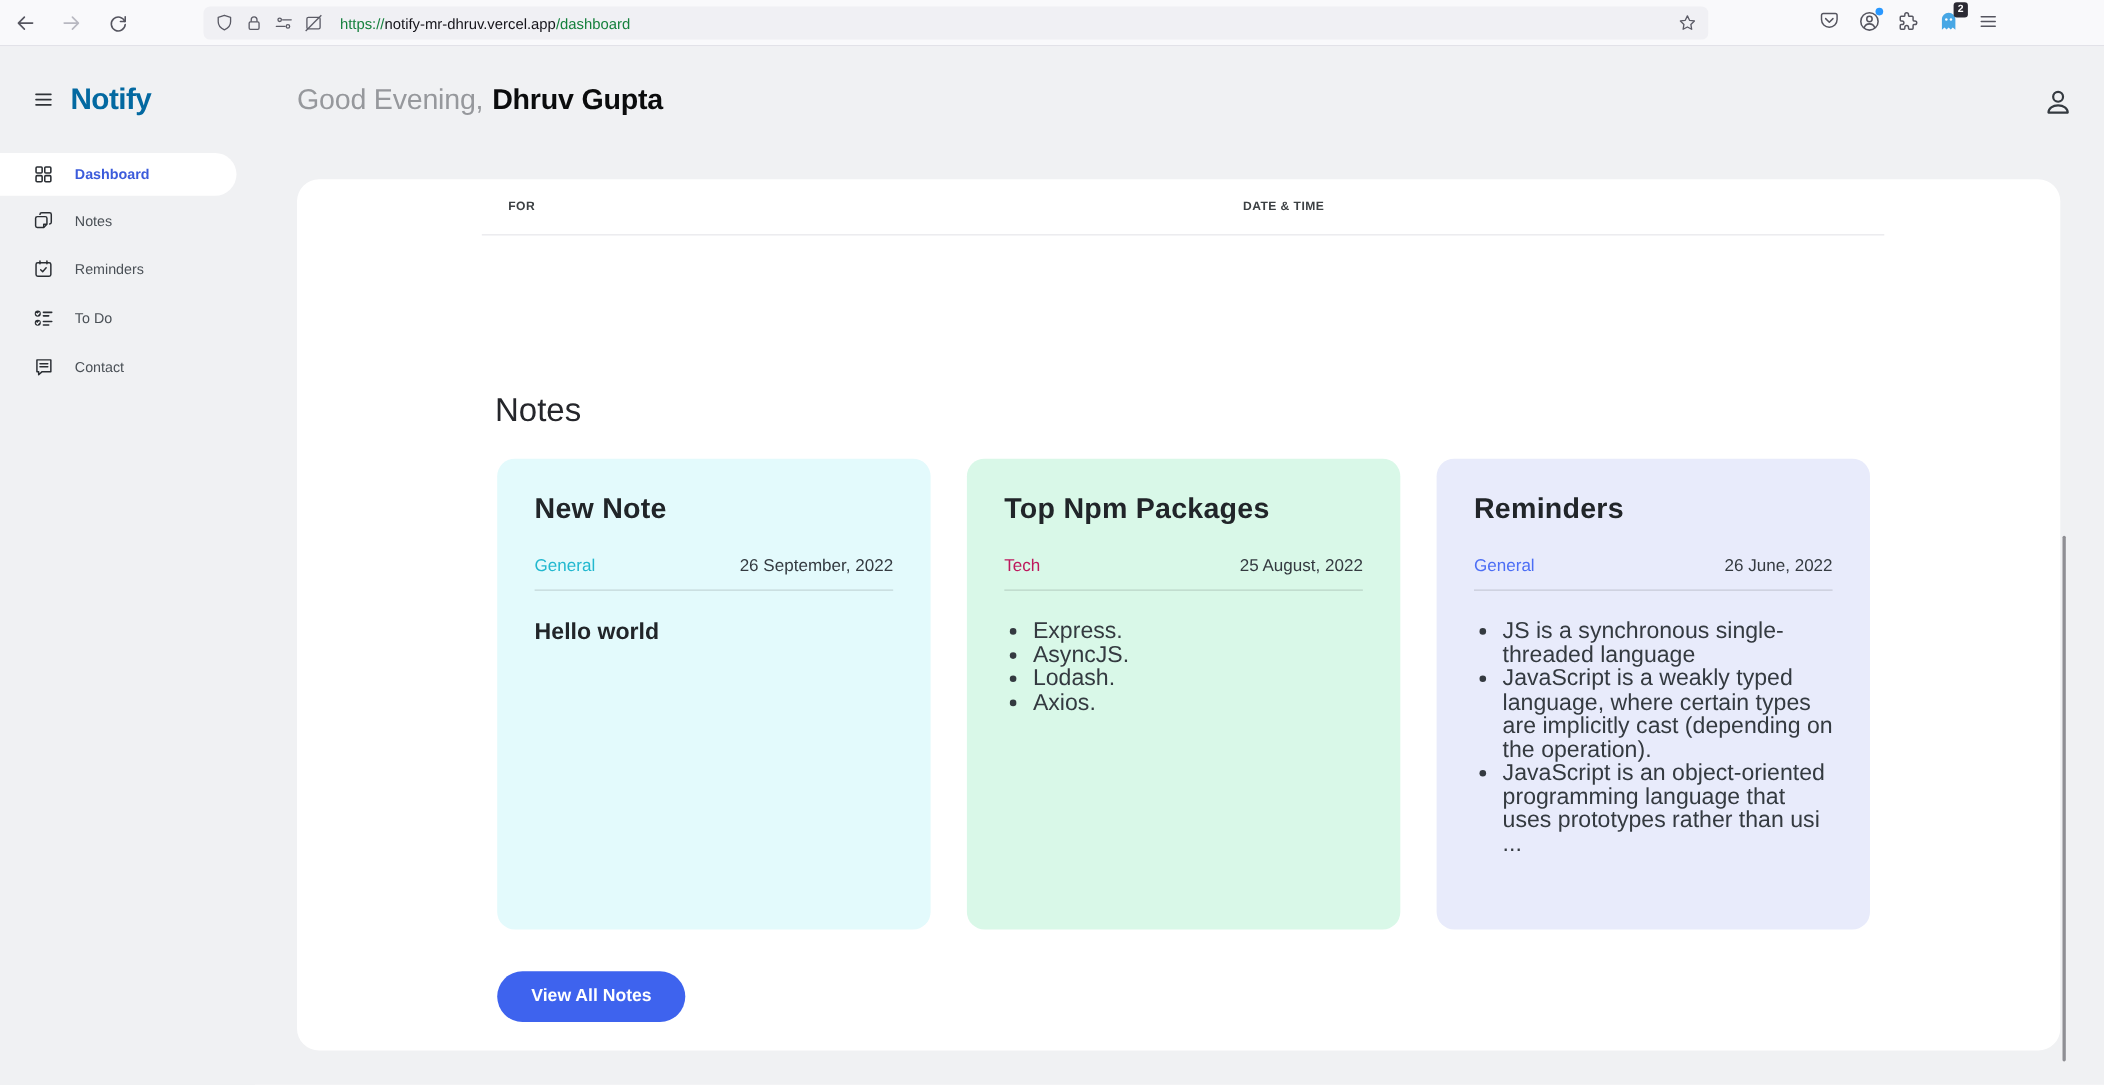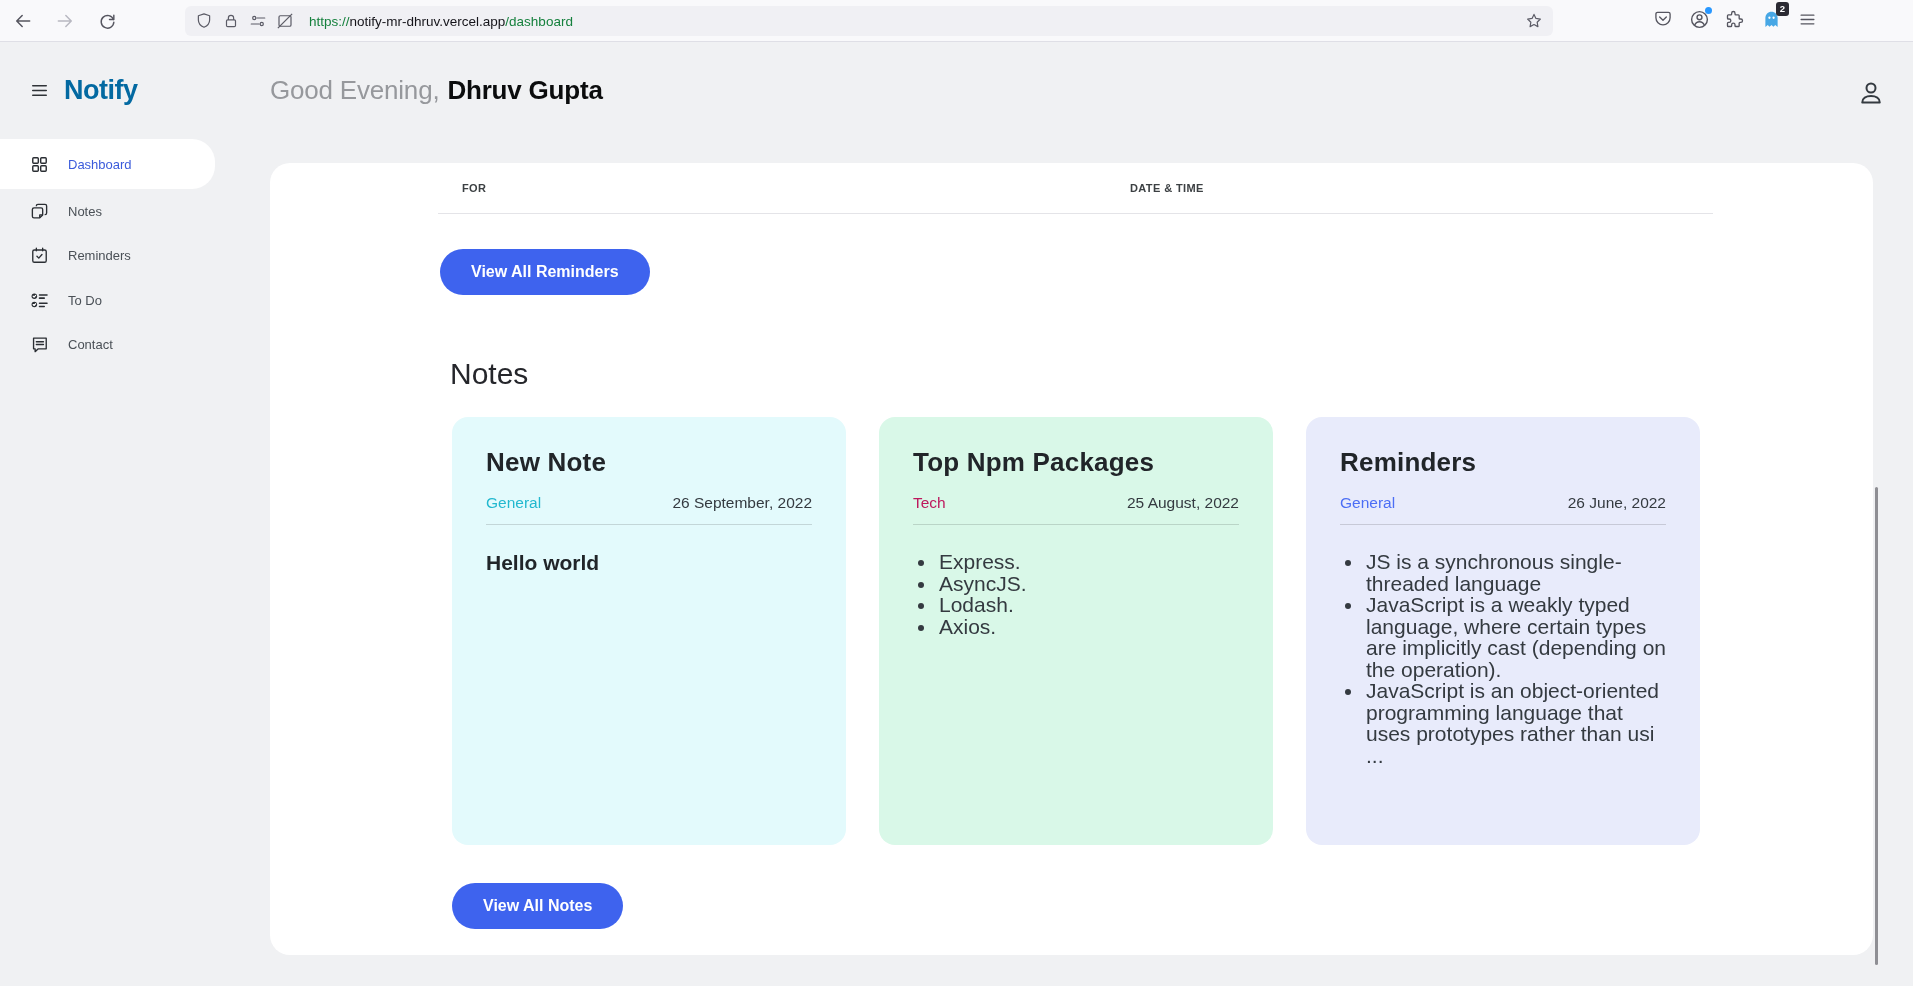--- a/index.html
+++ b/index.html
@@ -45,22 +45,22 @@
   .brand { display:flex; align-items:center; gap:15px; padding:33px 0 0 30px; }
   .burger { width:19px; height:19px; color:#2f3337; cursor:pointer; }
   .logo { font-size:27px; font-weight:800; letter-spacing:-0.5px; cursor:pointer; }
   .nav { margin-top:33px; display:flex; flex-direction:column; }
   .nav-item {
     height:44.5px; display:flex; align-items:center; gap:19px;
     padding-left:30px; font-size:13px; color:#4a5056; cursor:pointer;
   }
   .nav-item .nv-ico { width:19px; height:19px; color:#2a2e33; flex:0 0 auto; }
   .nav-item.active {
-    background:#fff; border-radius:0 23px 23px 0; height:50px;
-    font-weight:400;
+    background:#fff; border-radius:0 23px 23px 0; height:39px;
+    font-weight:700;
   }
 
   .main { position:relative; flex:1; }
   .page-header { position:absolute; top:33px; left:55px; font-size:26px; letter-spacing:-0.2px; }
   .greet { color:#96989c; }
   .uname { color:#0b0c0d; font-weight:700; margin-left:8px; }
   .person-btn { position:absolute; top:36px; right:27px; width:30px; height:30px; color:#343a40; cursor:pointer; }
 
   .panel {
     position:absolute; left:55px; top:121px; width:1603px; height:792px;
@@ -79,21 +79,21 @@
   .btn-reminders { position:absolute; top:86px; left:170px; }
   .btn-notes { position:absolute; top:720px; left:182px; }
 
   .notes-title { position:absolute; top:194px; left:180px; font-size:30px; font-weight:400; color:#25262b; }
 
   .cards { position:absolute; top:254px; left:182px; display:flex; gap:33px; }
   .card { width:394px; height:428px; border-radius:16px; padding:30px 34px; cursor:pointer; }
   .card-title { font-size:26px; font-weight:800; color:#212529; letter-spacing:0.2px; }
   .card-meta {
     display:flex; justify-content:space-between; align-items:baseline;
-    margin-top:16px; padding-bottom:12px; border-bottom:1px solid rgba(0,0,0,0.14);
+    margin-top:28px; padding-bottom:12px; border-bottom:1px solid rgba(0,0,0,0.14);
     font-size:15.5px;
   }
   .card-cat { font-weight:500; }
   .card-date { color:#343a40; }
   .card-body { margin-top:26px; font-size:21px; color:#343a40; }
   .card-body.bold-note { font-weight:700; color:#212529; }
   .card-body ul { margin:0; padding-left:24px; }
   .card-body li { line-height:21.5px; padding-left:2px; }
 
   .scroll-thumb {
@@ -256,21 +256,20 @@
           <circle cx="12" cy="8" r="3.6"></circle>
           <path d="M5 19.5c0-3.3 3.1-5.2 7-5.2s7 1.9 7 5.2z"></path>
         </svg>
     </div>
 
     <div class="panel">
       <span class="thead-col col-for">FOR</span>
       <span class="thead-col col-dt">DATE &amp; TIME</span>
       <div class="thead-divider"></div>
 
-      <button class="pill-btn btn-reminders" style="background:#3e63ee">View All Reminders</button>
 
       <div class="notes-title">Notes</div>
 
       <div class="cards">
 
         <div class="card" style="background-color: rgb(227, 250, 252);">
           <div class="card-title">New Note</div>
           <div class="card-meta">
             <span class="card-cat" style="color: rgb(34, 184, 207);">General</span>
             <span class="card-date">26 September, 2022</span>

